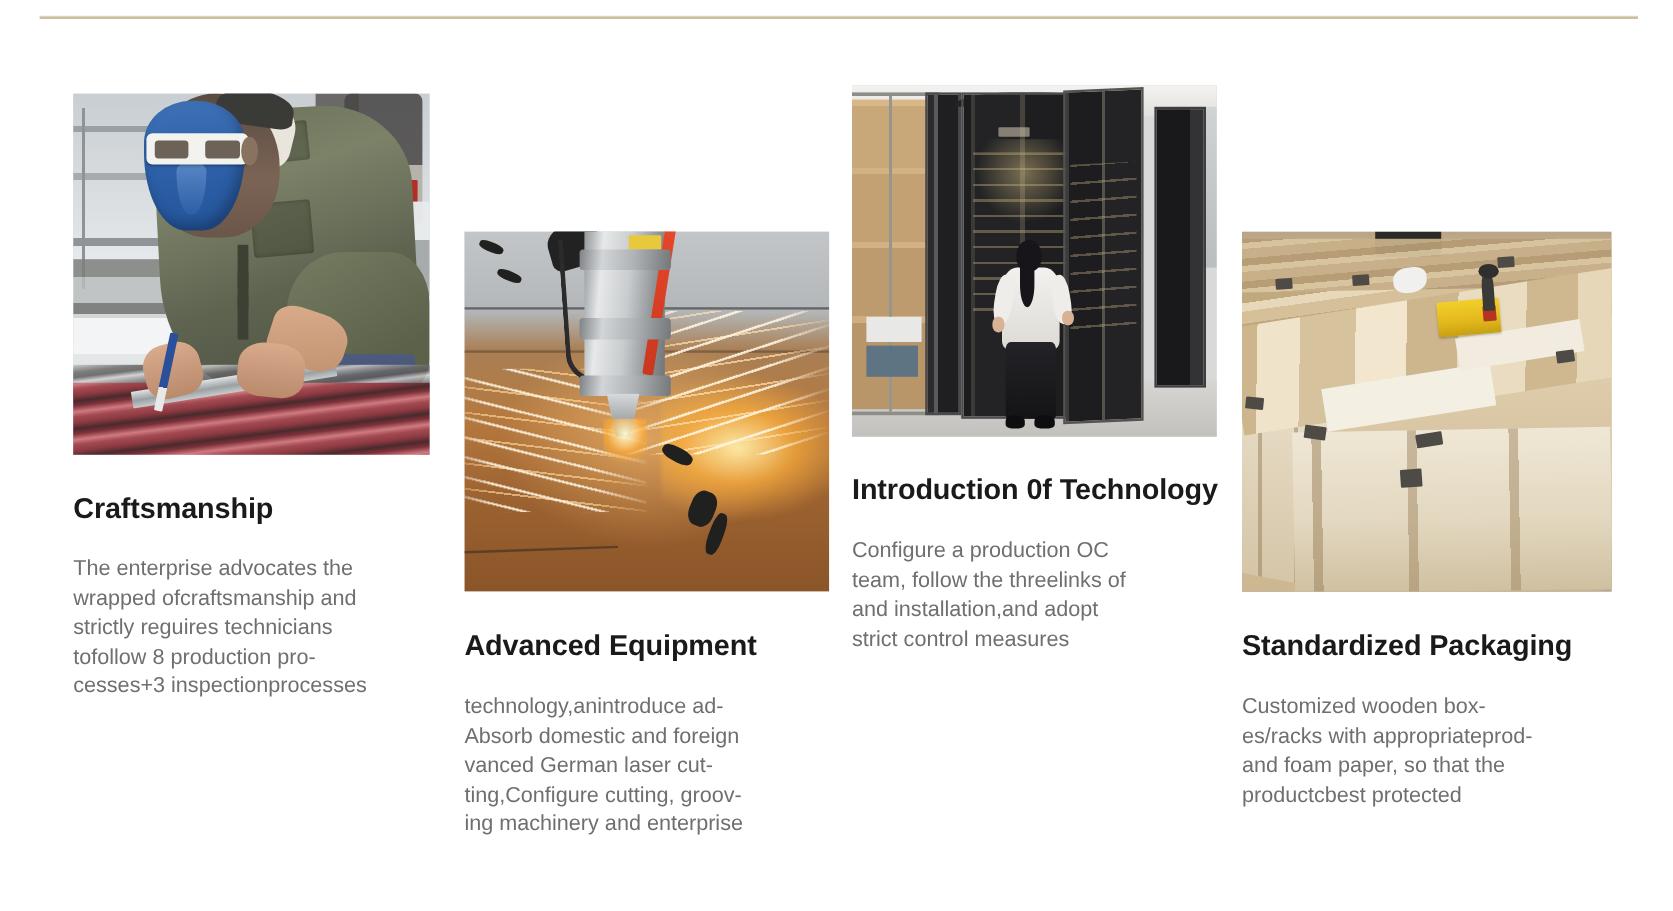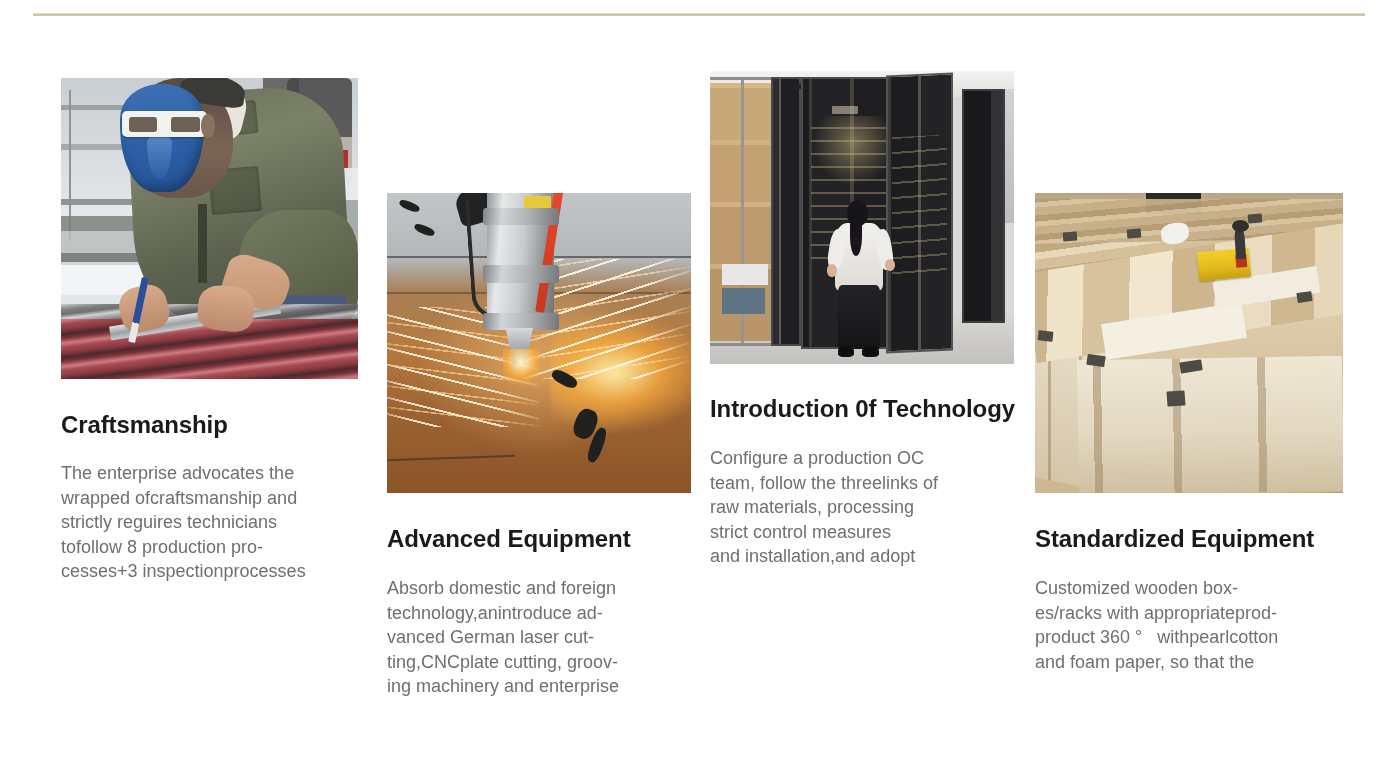--- a/index.html
+++ b/index.html
@@ -521,24 +521,24 @@
       <div class="nozzle"></div>
       <div class="tip-flare"></div>
       <div class="slug s1"></div>
       <div class="slug s2"></div>
       <div class="slug s3"></div>
       <div class="slug s4"></div>
       <div class="slug s5"></div>
     </div>
     <h2 class="heading">Advanced Equipment</h2>
     <p class="body">
+      <span class="ln">technology,anintroduce ad-</span>
       <span class="ln">Absorb domestic and foreign</span>
-      <span class="ln">technology,anintroduce ad-</span>
       <span class="ln">vanced German laser cut-</span>
-      <span class="ln">ting,CNCplate cutting, groov-</span>
+      <span class="ln">ting,Configure cutting, groov-</span>
       <span class="ln">ing machinery and enterprise</span>
     </p>
   </section>
 
   <section class="feature" id="col-technology">
     <div class="photo ph3">
       <div class="ceil"></div>
       <div class="floor"></div>
       <div class="crate"></div>
       <div class="crate-frame"></div>
@@ -565,23 +565,22 @@
       <div class="person-head"></div>
       <div class="person-hair"></div>
       <div class="person-legs"></div>
       <div class="shoe-l"></div>
       <div class="shoe-r"></div>
     </div>
     <h2 class="heading">Introduction 0f Technology</h2>
     <p class="body">
       <span class="ln">Configure a production OC</span>
       <span class="ln">team, follow the threelinks of</span>
-      <span class="ln">raw materials, processing</span>
+      <span class="ln">and installation,and adopt</span>
       <span class="ln">strict control measures</span>
-      <span class="ln">and installation,and adopt</span>
     </p>
   </section>
 
   <section class="feature" id="col-packaging">
     <div class="photo ph4">
       <div class="bg"></div>
       <div class="dark-gap"></div>
       <div class="stack-far"></div>
       <div class="floor4"></div>
       <div class="row-mid"></div>
@@ -599,22 +598,22 @@
       <div class="brkt b4"></div>
       <div class="brkt b5"></div>
       <div class="brkt b6"></div>
       <div class="brkt b7"></div>
       <div class="brkt b8"></div>
       <div class="wrap"></div>
       <div class="toolbox"></div>
       <div class="tool-handle"></div>
       <div class="tool-knob"></div>
     </div>
-    <h2 class="heading">Standardized Equipment</h2>
+    <h2 class="heading">Standardized Packaging</h2>
     <p class="body">
       <span class="ln">Customized wooden box-</span>
       <span class="ln">es/racks with appropriateprod-</span>
-      <span class="ln">product 360 °   withpearlcotton</span>
       <span class="ln">and foam paper, so that the</span>
+      <span class="ln">productcbest protected</span>
     </p>
   </section>
 
 </div>
 
 </body></html>

